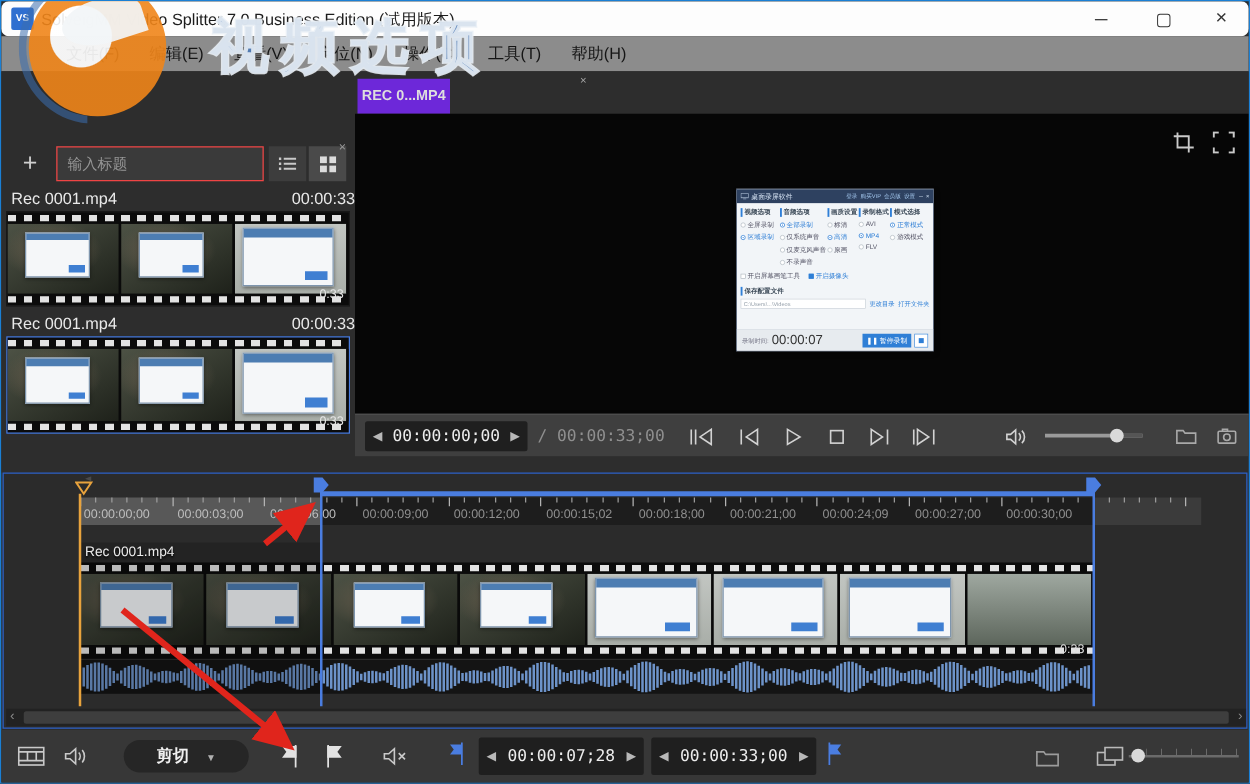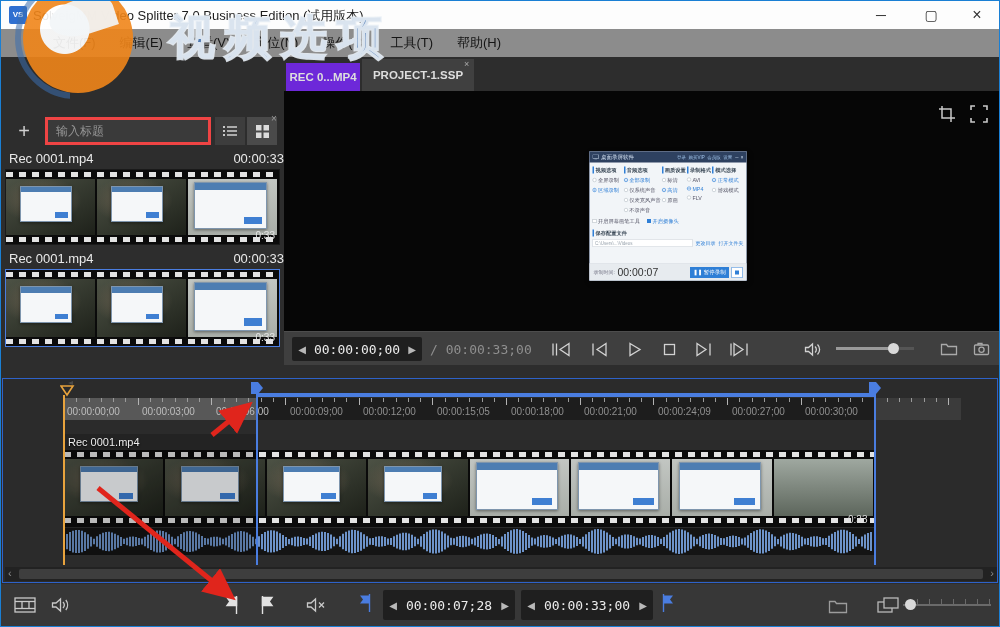--- a/index.html
+++ b/index.html
@@ -5,34 +5,34 @@
   * { margin:0; padding:0; box-sizing:border-box; }
   html,body { background:#555; }
   body { font-family:"Liberation Sans", sans-serif; }
   #app { position:relative; width:1000px; height:627px; overflow:hidden;
          background:#2d2d2d; border:1px solid #1a7fd4; }
   .abs { position:absolute; }
   .mono { font-family:"DejaVu Sans Mono", monospace; }
   button { background:transparent; border:none; cursor:pointer; font-family:inherit; }
 
   
-  .titlebar { left:0; top:0; width:998px; height:28px; background:#fdfdfd; }
+  .titlebar { left:0; top:0; width:998px; height:28px; background:#fdfdfd;border-radius:6px; }
   .app-badge { left:8px; top:5px; width:18px; height:18px; background:#2f6fd0; color:#fff;
                font-size:8px; font-weight:bold; text-align:center; line-height:18px; border-radius:2px;}
   .title-text { left:32px; top:6px; font-size:13px; color:#1c1c1c; }
   .winbtn { top:0; width:44px; height:28px; font-size:14px; color:#333; text-align:center; line-height:28px;}
 
   
   .menubar { left:0; top:28px; width:998px; height:28px; background:#8c8c8c;
              display:flex; align-items:center; padding-left:40px; }
   .menu-item { font-size:13px; color:#151515; padding:0 12px; line-height:28px; }
 
   
   .bin-plus { left:6px; top:60px; width:34px; height:28px; color:#cfcfcf; font-size:20px; line-height:26px; text-align:center;}
-  .search-box { left:44px; top:60px; width:166px; height:28px; background:#3a3a3a; border:3px solid #ef4444; display:flex; align-items:center;}
+  .search-box { left:44px; top:60px; width:166px; height:28px; background:#3a3a3a; border:1px solid #ef4444; display:flex; align-items:center;}
   .search-box input { flex:1; background:transparent; border:none; outline:none; color:#cfcfcf; font-size:12px; padding:0 8px; font-family:inherit;}
   .search-box input::placeholder { color:#969696; }
   .sq-btn { width:30px; height:28px; display:flex; align-items:center; justify-content:center; }
   .clip-head { width:275px; display:flex; justify-content:space-between; color:#e9e9e9; font-size:13px; }
   .strip { background:#0b0b0b; }
   .holes { height:5px; margin:2px 0;
      background-image:repeating-linear-gradient(90deg,#e3e3e3 0 7px, transparent 7px 13px); }
   .thumbrow { display:flex; overflow:hidden; }
   .thumb { flex:1; position:relative; overflow:hidden; border-right:2px solid #0a0a0a; }
   .t-b { background:radial-gradient(60% 55% at 40% 38%, #6a5f4e, transparent 75%),
@@ -188,23 +188,20 @@
           </div>
         </div>
       <div class="holes"></div>
       <div class="abs" style="right:4px;bottom:3px;color:#e6e6e6;font-size:10px">0:33</div>
     </div>
   </div>
 
   <div class="abs" style="left:283px;top:56px;width:715px;height:34px;background:#2d2d2d">
     <div class="abs tab" style="left:2px;top:6px;width:74px;height:28px;background:#6d28d9">
       <span>REC 0...MP4</span>
-    </div>
-    <div class="abs tab" style="left:78px;top:2px;width:112px;height:32px;background:#404040">
-      <span>PROJECT-1.SSP</span>
     </div>
     <button class="abs" style="left:180px;top:2px;font-size:9px;color:#aaa">×</button>
   </div>
 
   <div class="abs" style="left:283px;top:90px;width:715px;height:240px;background:#060606">
     <button class="abs ibtn" style="left:650px;top:10px;width:26px;height:26px">
       <svg width="18" height="18" viewBox="0 0 18 18" fill="none" stroke="#c9c9c9" stroke-width="1.5">
           <path d="M4 1v12h13"></path>
           <path d="M1 4h12v13"></path>
         </svg>
@@ -490,21 +487,21 @@
           <div class="tick" style="left: 908.3px;"></div>
           <div class="tick" style="left: 920.6px;"></div>
           <div class="tick" style="left: 932.9px;"></div>
           <div class="tick major" style="left: 945.2px;"></div>
         </div>
       <span class="rlabel" style="left:64px">00:00:00;00</span>
       <span class="rlabel" style="left:139px">00:00:03;00</span>
       <span class="rlabel" style="left:213px">00:00:06;00</span>
       <span class="rlabel dark" style="left:287px">00:00:09;00</span>
       <span class="rlabel dark" style="left:360px">00:00:12;00</span>
-      <span class="rlabel dark" style="left:434px">00:00:15;05</span>
+      <span class="rlabel dark" style="left:434px">00:00:15;02</span>
       <span class="rlabel dark" style="left:508px">00:00:18;00</span>
       <span class="rlabel dark" style="left:581px">00:00:21;00</span>
       <span class="rlabel dark" style="left:655px">00:00:24;09</span>
       <span class="rlabel dark" style="left:729px">00:00:27;00</span>
       <span class="rlabel dark" style="left:802px">00:00:30;00</span>
     </div>
 
     <div class="abs" style="left:61px;top:55px;width:811px;height:121px">
       <div class="abs" style="left:4px;top:2px;color:#ececec;font-size:11px;text-shadow:0 1px 2px #000;z-index:3">Rec 0001.mp4</div>
       <div class="abs strip" style="left:0;top:16px;width:811px;height:77px">
@@ -565,20 +562,24 @@
           <line x1="15" y1="4.5" x2="15" y2="11.5"></line>
         </svg>
     </button>
     <button class="abs ibtn" style="left:44px;top:6px;width:32px;height:30px">
       <svg width="20" height="16" viewBox="0 0 20 16" fill="none" stroke="#c9c9c9" stroke-width="1.3">
           <path d="M1.5 6h3.5l4.5-4v12l-4.5-4H1.5z"></path>
           <path d="M12 5a4.5 4.5 0 0 1 0 6"></path>
           <path d="M14.8 3a8 8 0 0 1 0 10"></path>
         </svg>
     </button>
+    <button class="abs" style="left:98px;top:8px;width:100px;height:26px;background:#262626;border-radius:13px;color:#f0f0f0;font-size:13px;font-weight:bold">
+      <span>剪切</span>
+      <span style="font-size:8px;color:#b0b0b0;margin-left:10px">▼</span>
+    </button>
     <button class="abs ibtn" style="left:214px;top:6px;width:32px;height:30px">
       <svg width="15" height="20" viewBox="0 0 15 20" fill="none" stroke="#e2e2e2" stroke-width="1.4">
           <line x1="12.5" y1="1" x2="12.5" y2="19"></line>
           <path d="M12.5 2.5 H3 l3 4 -3 4 h9.5 z" fill="#e2e2e2"></path>
         </svg>
     </button>
     <button class="abs ibtn" style="left:250px;top:6px;width:32px;height:30px">
       <svg width="15" height="20" viewBox="0 0 15 20" fill="none" stroke="#e2e2e2" stroke-width="1.4">
           <line x1="2.5" y1="1" x2="2.5" y2="19"></line>
           <path d="M2.5 2.5 H12 l-3 4 3 4 H2.5 z" fill="#e2e2e2"></path>

